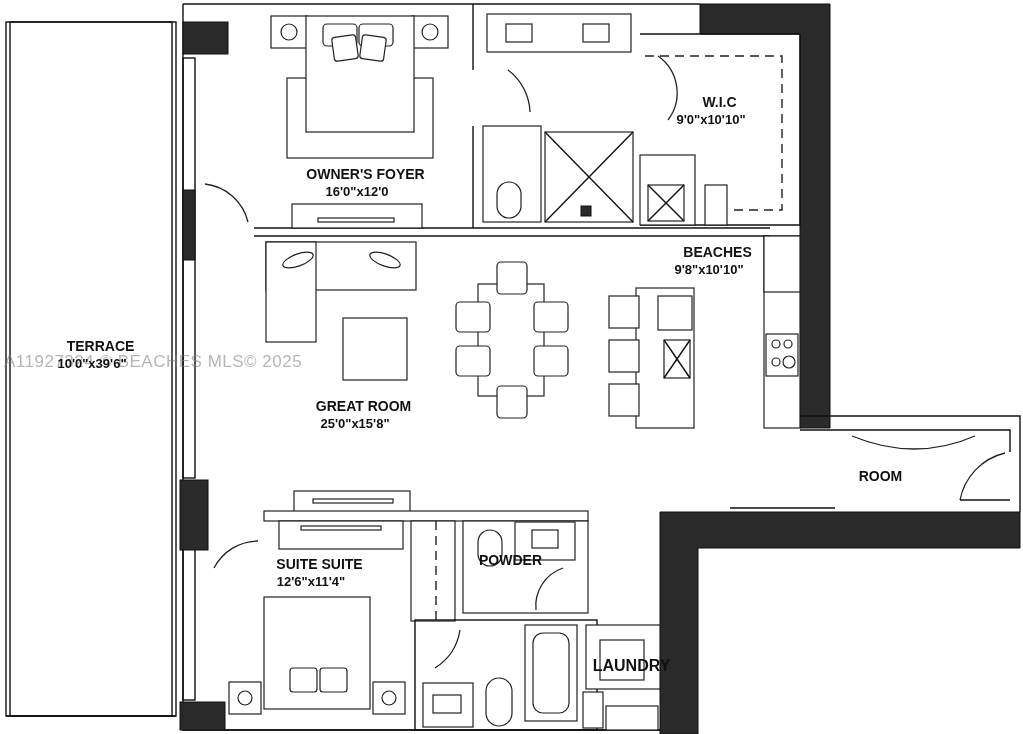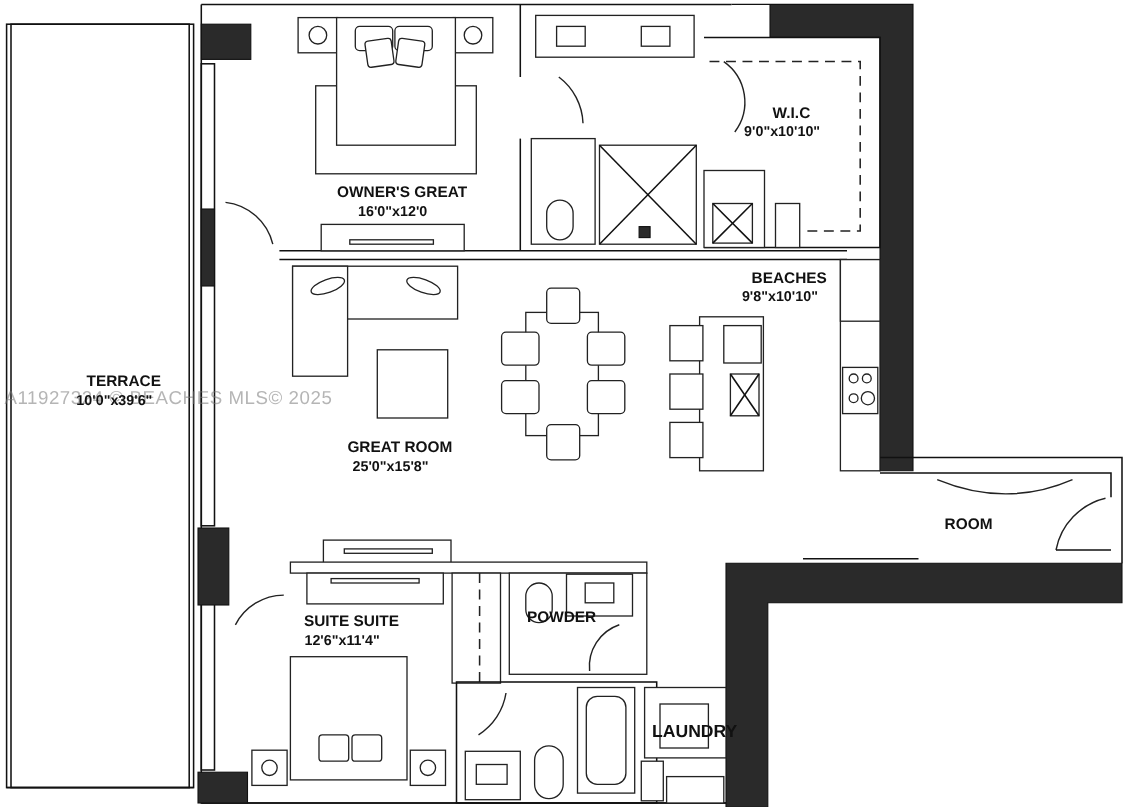--- a/index.html
+++ b/index.html
@@ -169,26 +169,26 @@
 
     <rect x="586" y="625" width="74" height="64" class="furn"></rect>
     <rect x="600" y="640" width="44" height="40" class="furn"></rect>
     <rect x="583" y="692" width="20" height="36" class="furn"></rect>
     <rect x="606" y="706" width="52" height="24" class="furn"></rect>
   </g>
 </svg>
 
 <div class="watermark">A11927324 © BEACHES MLS© 2025</div>
 
-<div class="lbl" style="left:104px; top:338px;">
+<div class="lbl" style="left:92px; top:338px;">
   <span class="name">TERRACE</span>
   <span class="dim">10'0"x39'6"</span>
 </div>
 <div class="lbl" style="left:357px; top:166px;">
-  <span class="name">OWNER'S GREAT</span>
+  <span class="name">OWNER'S FOYER</span>
   <span class="dim">16'0"x12'0</span>
 </div>
 <div class="lbl" style="left:711px; top:94px;">
   <span class="name">W.I.C</span>
   <span class="dim">9'0"x10'10"</span>
 </div>
 <div class="lbl" style="left:709px; top:244px;">
   <span class="name">BEACHES</span>
   <span class="dim">9'8"x10'10"</span>
 </div>

